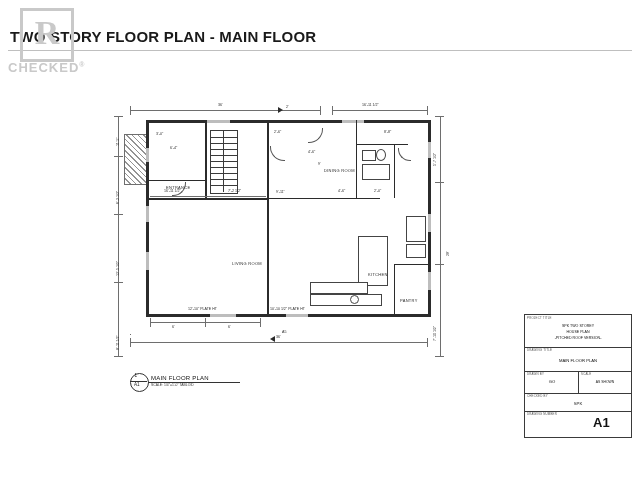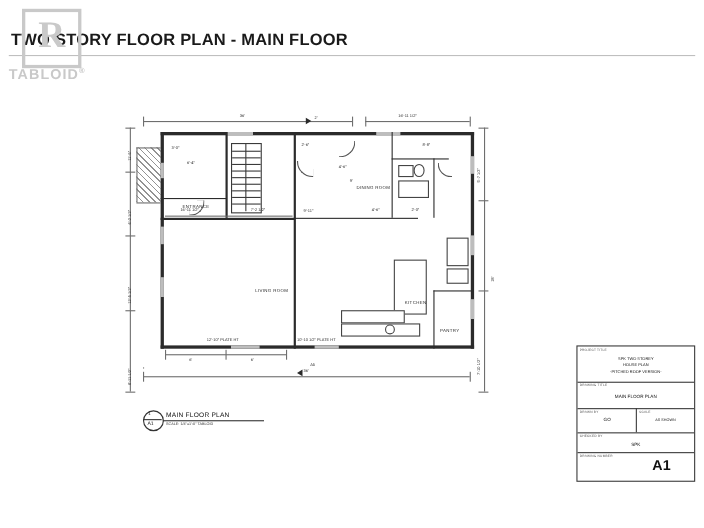--- a/index.html
+++ b/index.html
@@ -126,21 +126,21 @@
 </head>
 <body>
 
 <div class="page">
 
   <div class="title">TWO STORY  FLOOR PLAN - MAIN FLOOR</div>
   <div class="title-rule"></div>
 
   <div class="wm">
     <div class="wm-box">R</div>
-    <div class="wm-text"><span>TABLOID</span><span class="wm-reg">®</span></div>
+    <div class="wm-text"><span>CHECKED</span><span class="wm-reg">®</span></div>
   </div>
 
   <div class="sheet">
 
     <div class="dimline thin" style="left:20px;top:24px;width:190px;height:0.7px;"></div>
     <div class="dimline thin" style="left:20px;top:20px;width:0.7px;height:9px;"></div>
     <div class="dimline thin" style="left:210px;top:20px;width:0.7px;height:9px;"></div>
     <div class="lbl dim" style="left:108px;top:17px;">36'</div>
 
     <div class="dimline thin" style="left:222px;top:24px;width:95px;height:0.7px;"></div>

